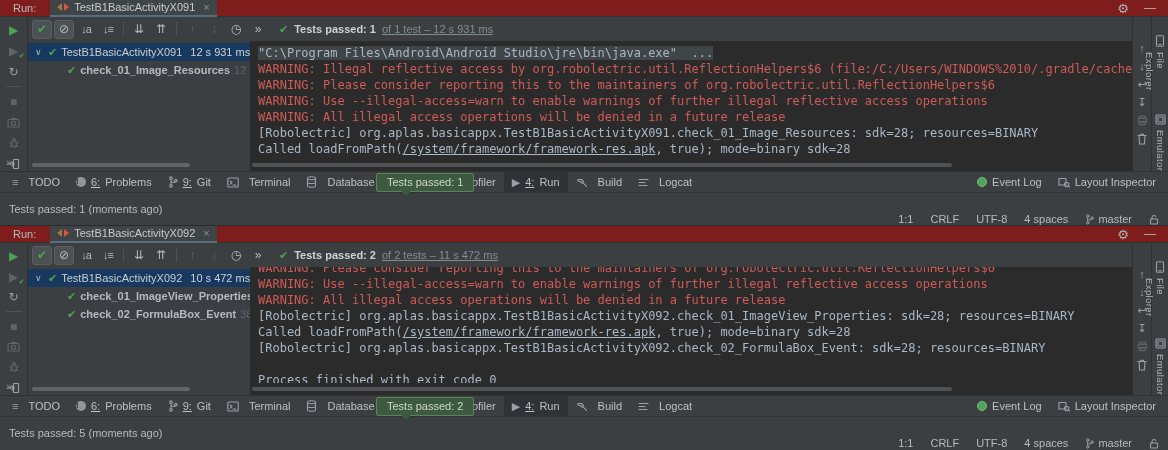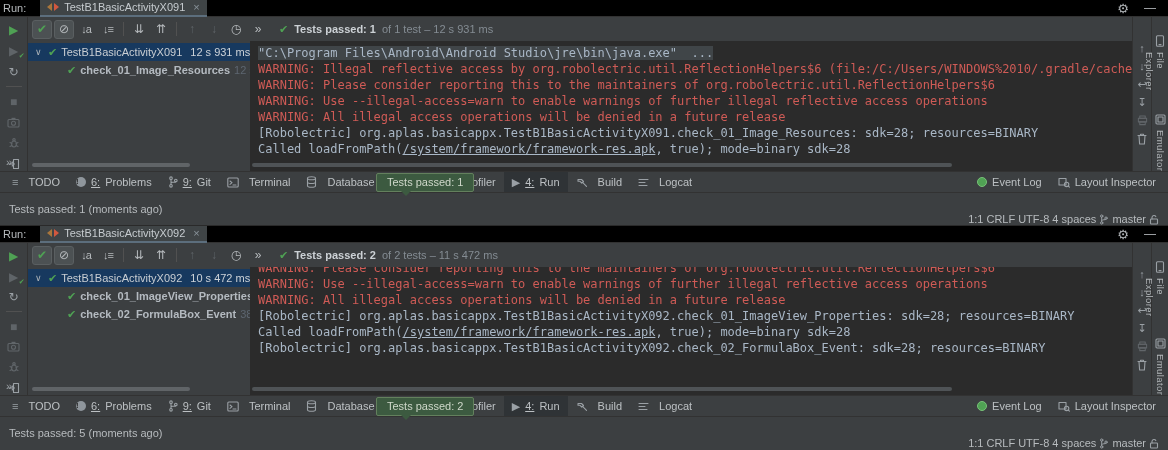--- a/index.html
+++ b/index.html
@@ -6,21 +6,21 @@
   body{
     width:1168px;height:450px;overflow:hidden;
     background:#3c3f41;color:#bbbfc2;
     font-family:"Liberation Sans","DejaVu Sans",sans-serif;font-size:11px;
     -webkit-font-smoothing:antialiased;
   }
   .panel{height:225px;display:flex;flex-direction:column;position:relative;background:#3c3f41;box-sizing:border-box;}
   .panel.second{border-top:1px solid #2a2a2a;height:224px;}
 
   
-  .hdr{height:17px;flex:0 0 17px;display:flex;align-items:center;background:#000000;border-bottom:1px solid #323232;padding-left:3px;box-sizing:border-box;}
+  .hdr{height:17px;flex:0 0 17px;display:flex;align-items:center;background:#7f1d1d;border-bottom:1px solid #323232;padding-left:13px;box-sizing:border-box;}
   .runlbl{color:#b7bbbe;margin-right:14px;}
   .tab{display:flex;align-items:center;gap:5px;height:17px;padding:0 7px;background:#3f4446;border-bottom:2px solid #5c6e7d;box-sizing:border-box;cursor:default;}
   .tab-ico{width:12px;height:9px;position:relative;display:inline-block;}
   .tab-ico i{position:absolute;top:0;width:0;height:0;border-top:4.5px solid transparent;border-bottom:4.5px solid transparent;}
   .tab-ico i.l{left:0;border-right:5px solid #a8763c;}
   .tab-ico i.r{right:0;border-left:5px solid #d2583f;}
   .tab-title{color:#c6cbcf;}
   .tab-close{color:#8a949b;margin-left:3px;font-size:11px;}
   .hdr-right{margin-left:auto;display:flex;align-items:center;gap:15px;padding-right:12px;color:#aeb2b5;font-size:12px;}
   .hdr-right .g{font-size:13px;line-height:13px;}
@@ -38,21 +38,21 @@
 
   .midcol{flex:1;display:flex;flex-direction:column;min-width:0;}
   .ttb{flex:0 0 24px;display:flex;align-items:center;padding-left:3px;}
   .tbtn{min-width:20px;height:19px;display:flex;align-items:center;justify-content:center;border-radius:3px;color:#b6babd;font-size:12px;margin:0 1px;box-sizing:border-box;padding:0 2px;}
   .tbtn.pressed{background:#4c5153;border:1px solid #5a5f61;}
   .tbtn.small{font-size:11px;letter-spacing:-1px;}
   .tsep{width:1px;height:14px;background:#515151;margin:0 4px;}
   .summary{display:flex;align-items:baseline;gap:6px;margin-left:10px;white-space:nowrap;overflow:hidden;}
   .summary .chk{color:#4fa154;font-size:11px;}
   .summary .passed{color:#ccd1d5;font-weight:bold;}
-  .summary .rest{color:#848c93;}
+  .summary .rest{color:#848c93;text-decoration:underline;}
 
   .content{flex:1;display:flex;min-height:0;min-width:0;}
   .tree{flex:0 0 222px;padding-top:2px;overflow:hidden;}
   .trow{height:18px;display:flex;align-items:center;gap:4px;padding:0 5px 0 7px;white-space:nowrap;overflow:hidden;cursor:default;}
   .trow.sel{background:#17395f;}
   .trow .chev{color:#aeb4b9;font-size:9px;width:9px;flex:0 0 auto;}
   .trow .chk{color:#4fa154;font-size:11px;flex:0 0 auto;}
   .trow .nm{color:#c9ced3;}
   .trow .pkg{color:#93a2b0;overflow:hidden;text-overflow:clip;flex:0 1 auto;min-width:0;}
   .trow .tm{margin-left:auto;color:#cdd3d9;flex:0 0 auto;}
@@ -88,21 +88,21 @@
   .bitem.active{background:#2f3336;}
   .mn{display:inline-block;}
   .mn::first-letter{text-decoration:underline;}
   .bico{color:#9aa0a5;font-size:11px;line-height:11px;display:inline-flex;align-items:center;}
   .problems-dot{width:10px;height:10px;border-radius:50%;background:#8f969c;color:#2b2b2b;font-size:8px;line-height:10px;text-align:center;font-weight:bold;}
   .bbar-right{margin-left:auto;display:flex;align-items:center;}
   .evt-dot{width:10px;height:10px;border-radius:50%;background:#50a254;border:1px solid #77c178;box-sizing:border-box;}
 
   
   .sbar{flex:0 0 16px;display:flex;align-items:center;border-top:1px solid #323232;padding:0 9px;color:#b7bbbe;min-width:0;}
-  .sbar-right{margin-left:auto;display:flex;align-items:center;gap:3px;margin-top:20px;}
+  .sbar-right{margin-left:auto;display:flex;align-items:center;gap:17px;margin-top:20px;}
   .sbar-right .seg{display:flex;align-items:center;gap:4px;}
 
   
   .tooltip{position:absolute;left:376px;bottom:33px;background:#3c5a40;border:1px solid #63805d;border-radius:2px;color:#cfd8ca;padding:2px 10px 3px;z-index:6;white-space:nowrap;}
   .tooltip::after{content:"";position:absolute;left:24px;top:100%;border:5px solid transparent;border-top-color:#3c5a40;}
 
   svg{display:block;}
   svg .st{fill:none;stroke:#9aa0a5;stroke-width:1.1;stroke-linecap:round;stroke-linejoin:round;}
   svg .dm{stroke:#61666a;}
   svg .fl{fill:#9aa0a5;stroke:none;}
@@ -478,20 +478,21 @@
         </div>
 
         <div class="console clip">
           <div class="cline err">WARNING: Please consider reporting this to the maintainers of org.robolectric.util.ReflectionHelpers$6</div>
           <div class="cline err">WARNING: Use --illegal-access=warn to enable warnings of further illegal reflective access operations</div>
           <div class="cline err">WARNING: All illegal access operations will be denied in a future release</div>
           <div class="cline">[Robolectric] org.aplas.basicappx.TestB1BasicActivityX092.check_01_ImageView_Properties: sdk=28; resources=BINARY</div>
           <div class="cline"><span>Called loadFromPath(</span><span class="link">/system/framework/framework-res.apk</span><span>, true); mode=binary sdk=28</span></div>
           <div class="cline">[Robolectric] org.aplas.basicappx.TestB1BasicActivityX092.check_02_FormulaBox_Event: sdk=28; resources=BINARY</div>
           <div class="cline"></div>
+          <div class="cline">Process finished with exit code 0</div>
         </div>
       </div>
 
       <div class="scrollrow">
         <div class="sl">
             <div class="thumb"></div>
           </div>
         <div class="sc">
             <div class="thumb"></div>
           </div>

